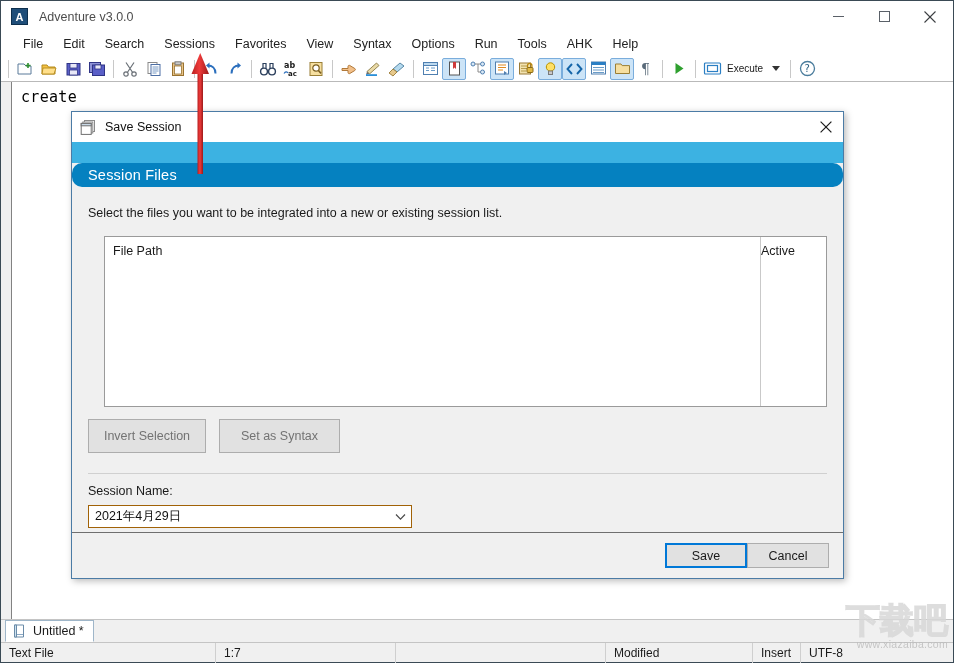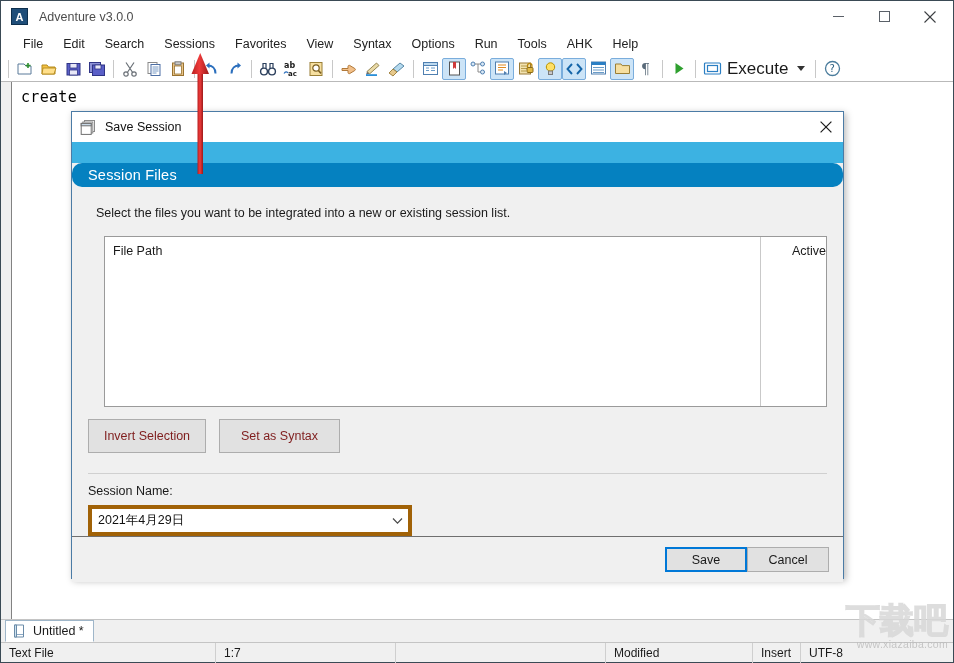--- a/index.html
+++ b/index.html
@@ -64,21 +64,21 @@
   }
   .tb-btn {
     width:24px;height:22px;display:flex;align-items:center;justify-content:center;
     position:relative;
   }
   .tb-btn.checked { background:#cce4f7; border:1px solid #7aaddc; border-radius:2px; }
   .tb-sep { width:1px;height:18px;background:#c8c8c8;margin:0 4px; }
   .tb-exec {
     display:flex;align-items:center;height:22px;padding:0 3px;gap:5px;
   }
-  .tb-exec-label { font-size:17px;color:#1a1a1a; }
+  .tb-exec-label { font-size:10px;color:#1a1a1a; }
   .caret-down {
     width:0;height:0;border-left:4px solid transparent;border-right:4px solid transparent;
     border-top:5px solid #333; margin:0 6px;
   }
 
   
   #editor-area {
     flex:1; position:relative; background:#ffffff; display:flex;
     overflow:hidden;
   }
@@ -141,49 +141,49 @@
     display:flex;align-items:center;border-radius:10px;
   }
   #dlg-banner-title {
     color:#ffffff;font-size:14.5px;margin-left:16px;letter-spacing:0.2px;
   }
 
   #dlg-body {
     flex:1; background:#f0f0f0; position:relative; padding:0 16px;
   }
   #dlg-instruct {
-    font-size:12.5px;color:#1a1a1a;margin-top:19px;margin-left:8px;
+    font-size:12.5px;color:#1a1a1a;margin-top:19px;margin-left:0px;
   }
 
   #file-list {
     margin-top:16px;height:171px;background:#ffffff;
     border:1px solid #9a9a9a;display:flex;margin-left:16px;
   }
   #col-filepath {
     flex:1;border-right:1px solid #c9c9c9;padding:7px 0 0 8px;
   }
-  #col-active { width:65px;padding:7px 0 0 0;text-align:right; }
+  #col-active { width:65px;padding:7px 0 0 0;text-align:left; }
   .col-head { font-size:12.5px;color:#1a1a1a; }
 
   #sel-buttons { margin-top:12px;display:flex;gap:13px; }
   .sel-btn {
     height:24px;min-width:118px;padding:16px 12px;background:#e1e1e1;
-    border:1px solid #adadad;font-size:12.5px;color:#7f1d1d;
+    border:1px solid #adadad;font-size:12.5px;color:#737373;
     display:flex;align-items:center;justify-content:center;
     font-family:"Liberation Sans", sans-serif;
   }
   #sel-btn-set { min-width:121px; }
 
   #sep-line {
     margin-top:20px;height:1px;background:#d0d0d0;width:100%;
   }
   #sess-name-label { margin-top:10px;font-size:12.5px;color:#1a1a1a; }
   #sess-combo {
-    margin-top:7px;width:324px;height:31px;background:#ffffff;
-    border:4px solid #a16207;display:flex;align-items:center;
+    margin-top:7px;width:324px;height:23px;background:#ffffff;
+    border:1px solid #a16207;display:flex;align-items:center;
   }
   #sess-combo-value {
     flex:1;padding-left:6px;font-size:12.5px;color:#111;
     font-family:"Liberation Sans","DejaVu Sans",sans-serif;
   }
   #sess-combo-arrow {
     width:22px;display:flex;align-items:center;justify-content:center;
   }
 
   #dlg-footer {

